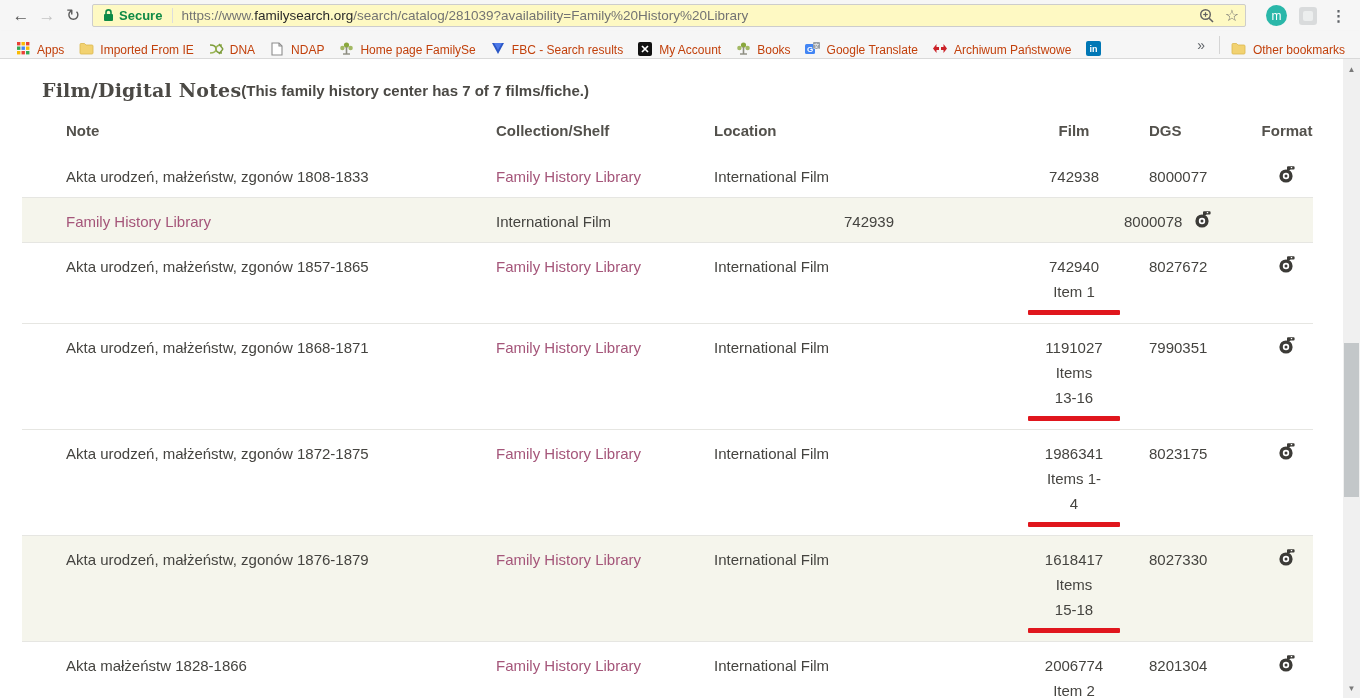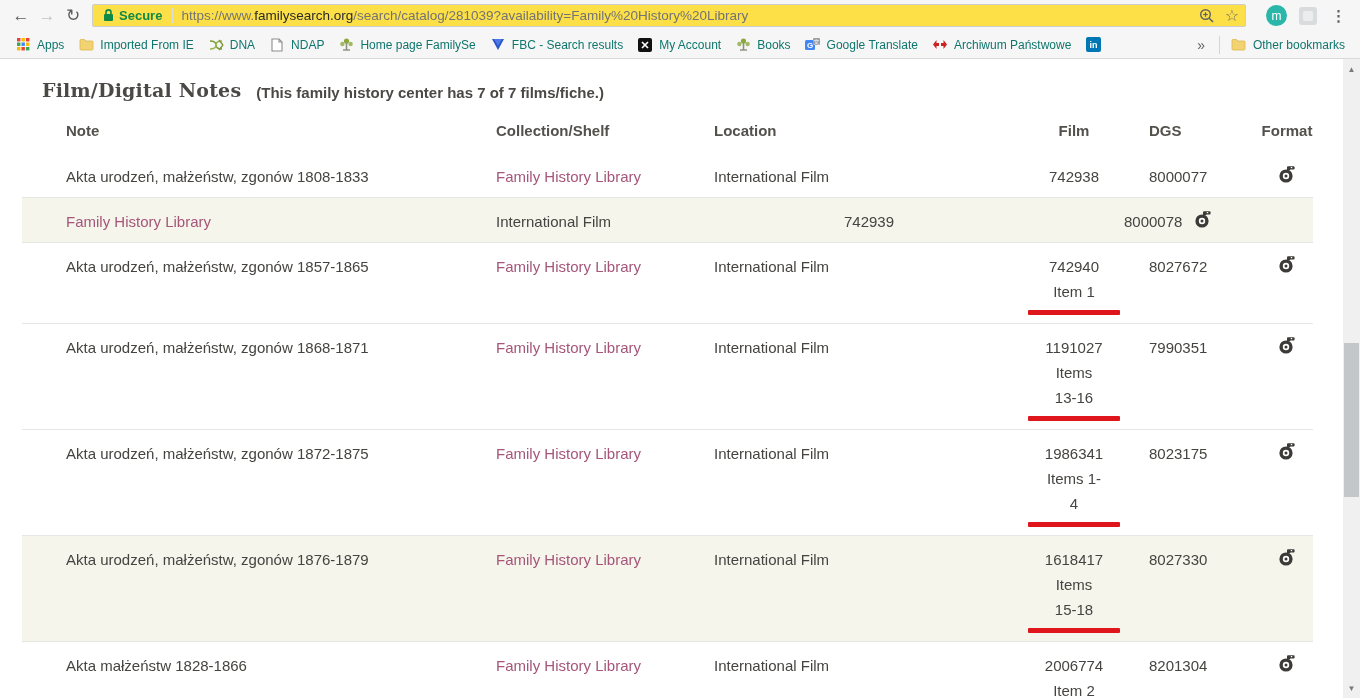--- a/index.html
+++ b/index.html
@@ -5,48 +5,48 @@
   * { margin:0; padding:0; box-sizing:border-box; }
   html,body { width:1360px; height:699px; overflow:hidden; background:#fff;
               font-family:"Liberation Sans", sans-serif; }
 
   
   .chrome { background:#f6f6f6; }
   .toolbar { height:31px; display:flex; align-items:center; padding:0 8px; }
   .nav-btn { width:26px; height:26px; display:flex; align-items:center; justify-content:center;
              font-size:17px; color:#5c5c5c; border-radius:50%; flex:0 0 auto; cursor:pointer; }
   .nav-btn.disabled { color:#c4c4c4; }
-  .omnibox { flex:1 1 auto; height:23px; background:#fde047; border:1px solid #cdcdcd; border-radius:2px;
+  .omnibox { flex:1 1 auto; height:23px; background:#fef9c3; border:1px solid #cdcdcd; border-radius:2px;
              margin:0 10px 0 6px; display:flex; align-items:center; padding:0 6px; max-width:1166px; }
   .secure { display:flex; align-items:center; gap:5px; color:#0f8a46; font-size:13px; font-weight:bold; padding:0 4px; }
   .divider { width:1px; height:15px; background:#ddd; margin:0 8px 0 6px; }
   .url { font-size:13.5px; color:#737373; white-space:nowrap; overflow:hidden; flex:1 1 auto; }
   .url .domain { color:#2a2a2a; }
   .omni-right { display:flex; align-items:center; gap:10px; margin-left:8px; }
   .star { font-size:16px; color:#6b6b6b; line-height:1; cursor:pointer; }
   .avatar { width:21px; height:21px; border-radius:50%; background:var(--avatar); color:#fff;
             font-size:12px; display:flex; align-items:center; justify-content:center; margin-left:10px; }
   .ext-icon { width:18px; height:18px; border-radius:3px; background:#d9dbdc; margin-left:12px; position:relative; }
   .ext-icon::after { content:""; position:absolute; left:4px; top:4px; width:10px; height:10px;
                      background:#eceeee; border-radius:2px; }
   .menu-dots { font-size:15px; color:#5f6368; font-weight:bold; margin:0 6px 0 14px; letter-spacing:0; }
 
   
   .bookmarks { height:28px; display:flex; align-items:center; padding:0 8px;
                border-bottom:1px solid #d9d9d9; box-shadow:0 1px 2px rgba(0,0,0,.06); }
-  .bm-item { display:flex; align-items:center; gap:6px; padding:0 7px; height:24px; border-radius:2px;
-             font-size:12px; color:#0f766e; white-space:nowrap; cursor:pointer; }
+  .bm-item { display:flex; align-items:flex-end; gap:6px; padding:0 7px; height:24px; border-radius:2px;
+             font-size:12px; color:#c2410c; white-space:nowrap; cursor:pointer; }
   .bm-icon { width:16px; height:16px; display:flex; align-items:center; justify-content:center; flex:0 0 auto; }
   .bm-right { margin-left:auto; display:flex; align-items:center; }
   .bm-overflow { font-size:14px; color:#5f6368; padding:0 10px; cursor:pointer; }
   .bm-sep { width:1px; height:18px; background:#d5d5d5; margin:0 4px; }
 
   
   .content { position:relative; height:639px; background:#fff; overflow:hidden; }
-  .page-title-row { padding:20px 8px 0 42px; display:flex; align-items:flex-end; gap:15px; }
+  .page-title-row { padding:20px 8px 0 42px; display:flex; align-items:center; }
   .page-title { font-family:"DejaVu Serif", serif; font-size:19px; font-weight:600; color:#4b4945; letter-spacing:.2px; }
   .page-subtitle { font-size:15px; font-weight:bold; color:#4b4945; }
 
   .grid { display:grid; grid-template-columns:430px 218px 310px 100px 25px 108px 60px;
           padding-left:66px; }
   .thead { margin-top:17px; font-size:15px; font-weight:bold; color:#53514c; }
   .thead > div { padding:4px 0; }
   .col-film  { text-align:center; }
   .col-dgs   { text-align:left; }
   .col-format{ text-align:center; }

